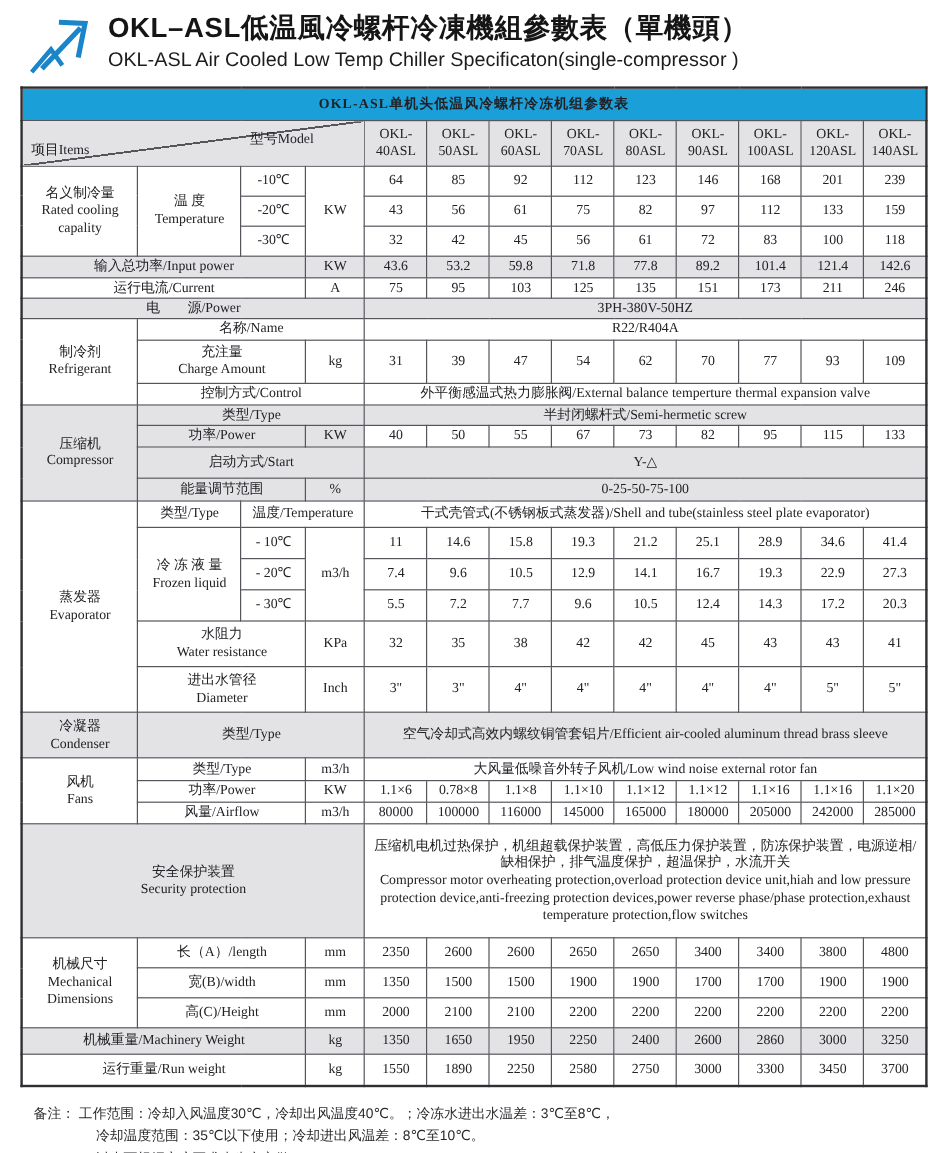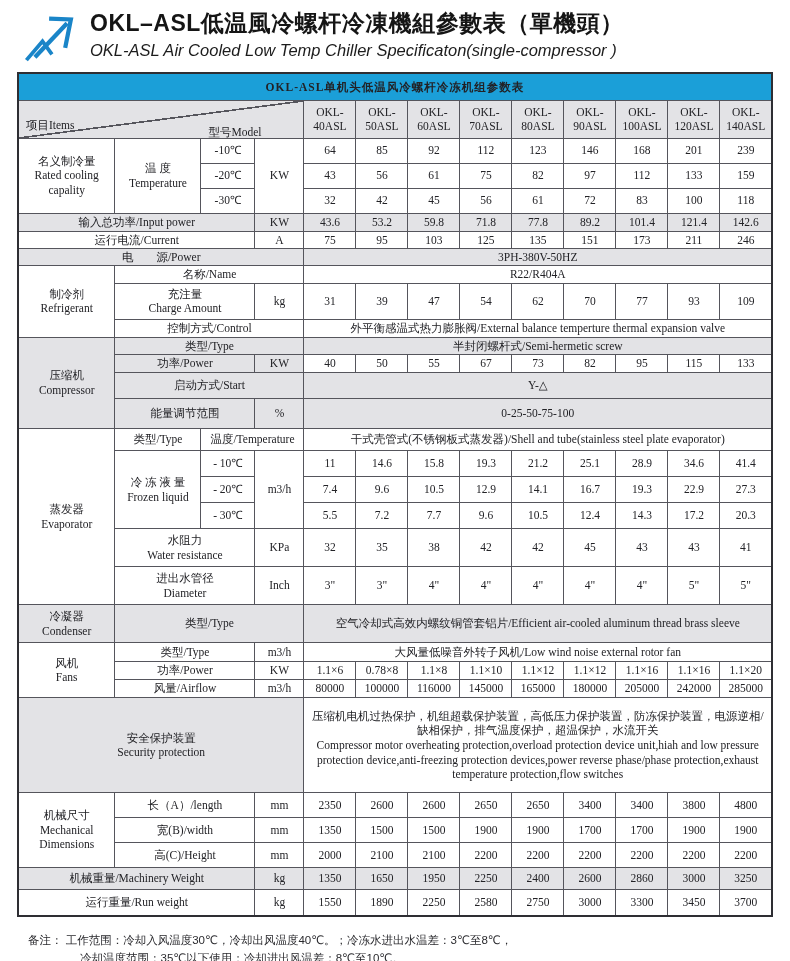--- a/index.html
+++ b/index.html
@@ -8,21 +8,21 @@
     background: #ffffff;
     color: #1d1d1f;
     width: 790px;
   }
   .page { width: 790px; padding: 8px 0 6px 0; }
 
   
   .title-block { display: flex; align-items: flex-start; padding-left: 22px; margin-bottom: 10px; }
   .logo { width: 58px; height: 52px; margin-right: 10px; margin-top: 2px; flex: 0 0 auto; }
   .title-text h1 { font-size: 23px; font-weight: bold; letter-spacing: 0.5px; color: #151515; }
-  .title-text h2 { font-size: 16.5px; font-weight: normal; color: #1c1c1c; margin-top: 2px; font-style: italic; }
+  .title-text h2 { font-size: 16.5px; font-weight: normal; color: #1c1c1c; margin-top: 2px; }
 
   
   table.spec {
     table-layout: fixed;
     border-collapse: collapse;
     width: 754px;
     margin: 0 auto 8px auto;
     border: 2px solid #2e2e33;
     font-family: Liberation Serif, serif;
   }
@@ -54,21 +54,21 @@
 
   
   td.diag { position: relative; padding: 0; margin-top: 42px; }
   td.diag .slash {
     position: absolute; inset: 0;
     background: linear-gradient(to bottom right,
       transparent calc(50% - 0.8px), #55555c calc(50% - 0.8px),
       #55555c calc(50% + 0.8px), transparent calc(50% + 0.8px));
   }
   td.diag .items-label { position: absolute; left: 7px; bottom: 5px; font-size: 11.5px; }
-  td.diag .model-label { position: absolute; right: 42px; top: 24px; font-size: 11.5px; }
+  td.diag .model-label { position: absolute; right: 42px; top: 8px; font-size: 11.5px; }
 
   
   .notes { padding: 6px 14px 0 18px; font-size: 11.5px; line-height: 1.62; color: #2a2a2e; }
   .notes .ind { padding-left: 62px; }
   .notes .l1 { padding-left: 10px; }
 </style>
 </head>
 <body>
 
 <div class="page">
@@ -275,21 +275,21 @@
           <td class="val">73</td>
           <td class="val">82</td>
           <td class="val">95</td>
           <td class="val">115</td>
           <td class="val">133</td>
         </tr>
     <tr class="gray-row" style="height:26px">
       <td colspan="3">启动方式/Start</td>
       <td colspan="9">Y-△</td>
     </tr>
-    <tr class="gray-row" style="height:30px">
+    <tr class="gray-row" style="height:19px">
       <td colspan="2">能量调节范围</td>
       <td>%</td>
       <td colspan="9">0-25-50-75-100</td>
     </tr>
 
     <tr style="height:22px">
       <td rowspan="6" class="cat-cell">
             <span class="zh">蒸发器</span>
             <span class="en">Evaporator</span>
           </td>

